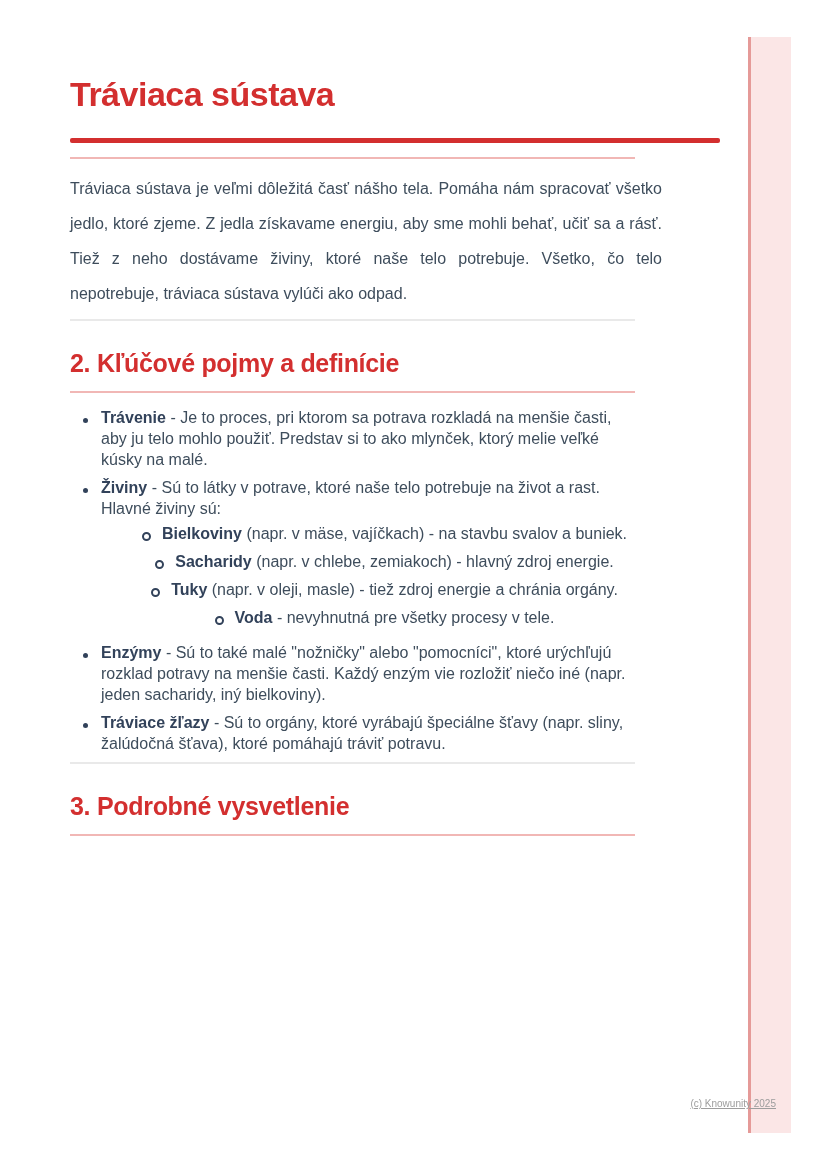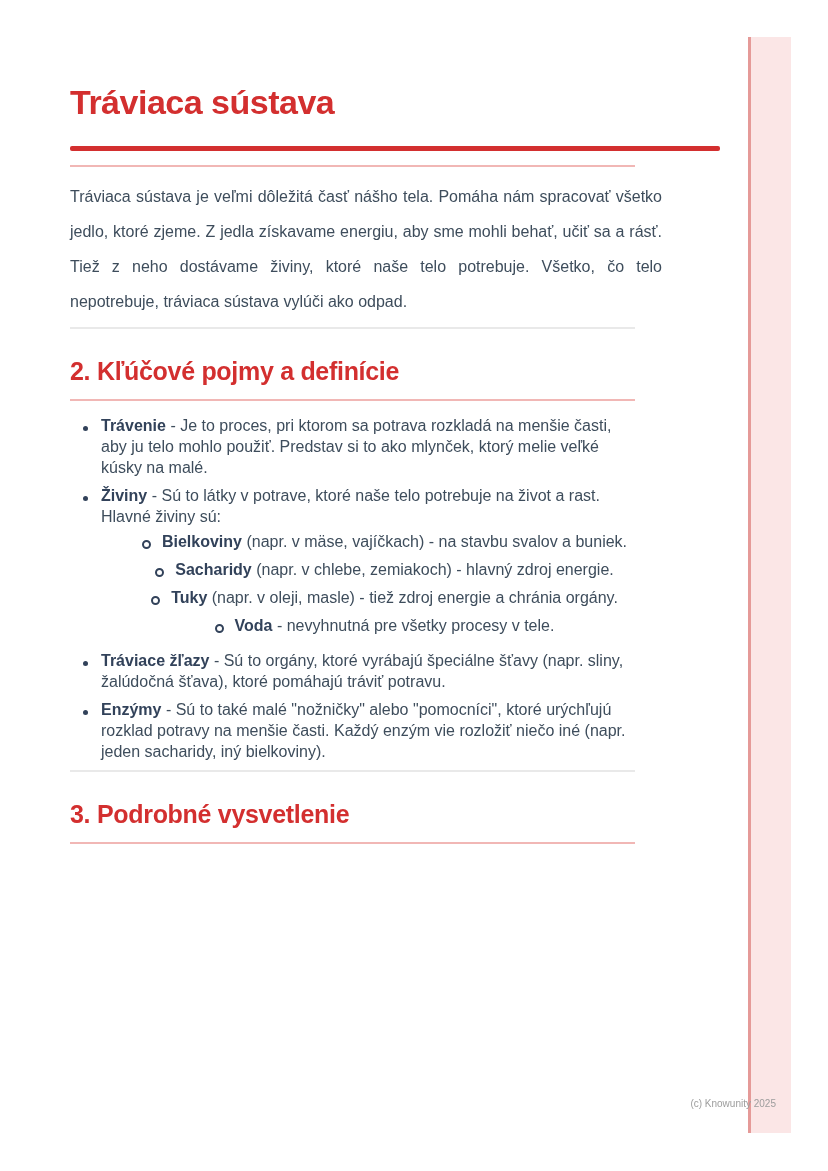--- a/index.html
+++ b/index.html
@@ -17,21 +17,21 @@
   
   .side-stripe {
     position: absolute;
     left: 748px; top: 37px;
     width: 40px; height: 1096px;
     background: var(--stripe-fill, #fbe6e6);
     border-left: 3px solid var(--stripe-edge, #e59a98);
   }
   .content {
     position: absolute;
-    left: 70px; top: 8px;
+    left: 70px; top: 0;
     width: 608px;
   }
   h1.doc-title {
     margin: 76px 0 0 0;
     font-size: 34px; line-height: 36px;
     font-weight: bold;
     color: var(--accent-red, #d32f2f);
     letter-spacing: -0.5px;
   }
   .rule-thick {
@@ -101,20 +101,21 @@
     border: 2px solid var(--term-text, #32425a);
     background: transparent;
     margin: 9px 11px 0 0;
   }
   .footer-note {
     position: absolute;
     top: 1098px; right: 52px;
     font-size: 10px;
     color: var(--footer-gray, #9d9d9d);
     z-index: 2;
+    text-decoration: underline;
   }
 </style>
 </head>
 <body>
 
 <div class="page">
 
   <div class="side-stripe"></div>
 
   <div class="content">
@@ -153,25 +154,25 @@
             </li>
             <li>
               <span class="marker-ring"></span>
               <div class="li-body"><span class="term">Voda</span><span> - nevyhnutná pre všetky procesy v tele.</span></div>
             </li>
           </ul>
         </div>
       </li>
       <li>
         <span class="marker-dot"></span>
-        <div class="li-body"><span class="term">Tráviace žľazy</span><span> - Sú to orgány, ktoré vyrábajú špeciálne šťavy (napr. sliny, žalúdočná šťava), ktoré pomáhajú tráviť potravu.</span></div>
+        <div class="li-body"><span class="term">Enzýmy</span><span> - Sú to také malé "nožničky" alebo "pomocníci", ktoré urýchľujú rozklad potravy na menšie časti. Každý enzým vie rozložiť niečo iné (napr. jeden sacharidy, iný bielkoviny).</span></div>
       </li>
       <li>
         <span class="marker-dot"></span>
-        <div class="li-body"><span class="term">Enzýmy</span><span> - Sú to také malé "nožničky" alebo "pomocníci", ktoré urýchľujú rozklad potravy na menšie časti. Každý enzým vie rozložiť niečo iné (napr. jeden sacharidy, iný bielkoviny).</span></div>
+        <div class="li-body"><span class="term">Tráviace žľazy</span><span> - Sú to orgány, ktoré vyrábajú špeciálne šťavy (napr. sliny, žalúdočná šťava), ktoré pomáhajú tráviť potravu.</span></div>
       </li>
     </ul>
 
     <div class="section-divider"></div>
 
     <h2 class="section-heading">3. Podrobné vysvetlenie</h2>
     <div class="heading-underline"></div>
 
   </div>
 

